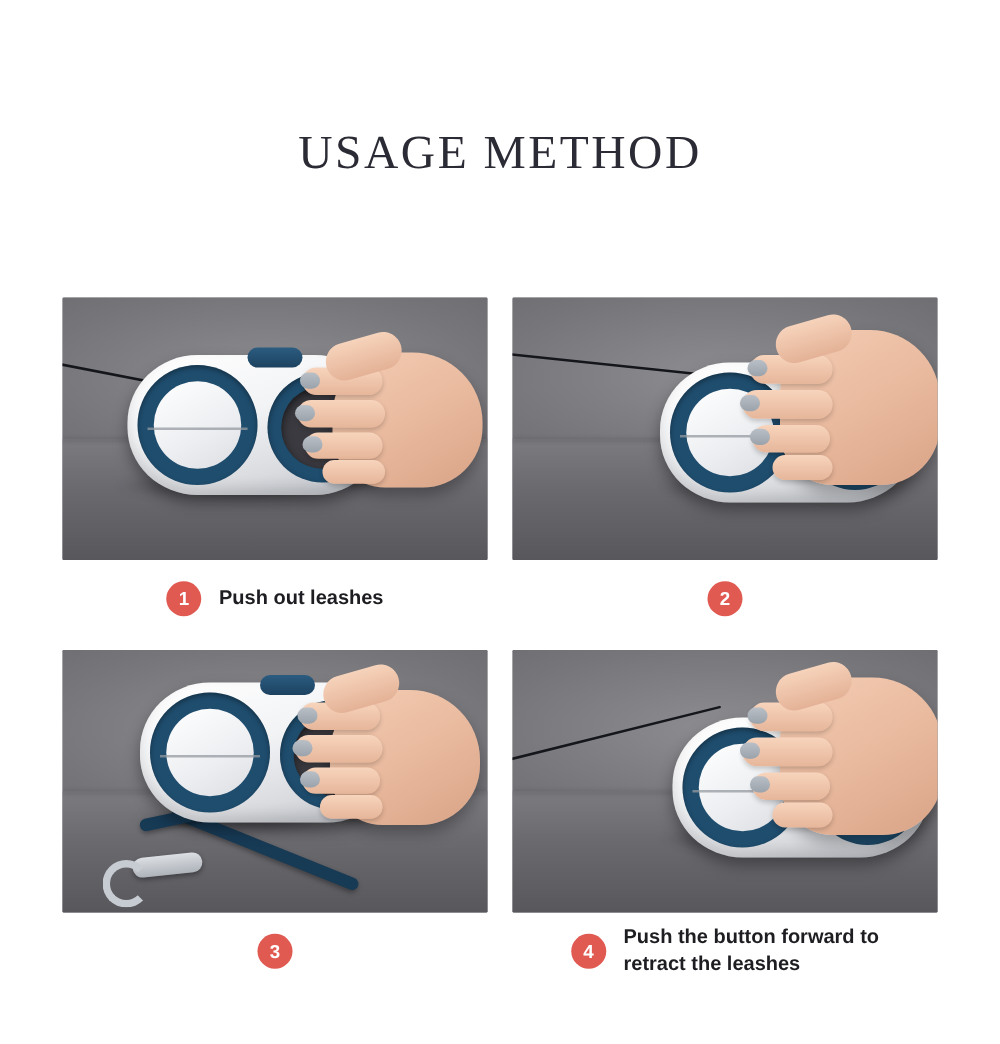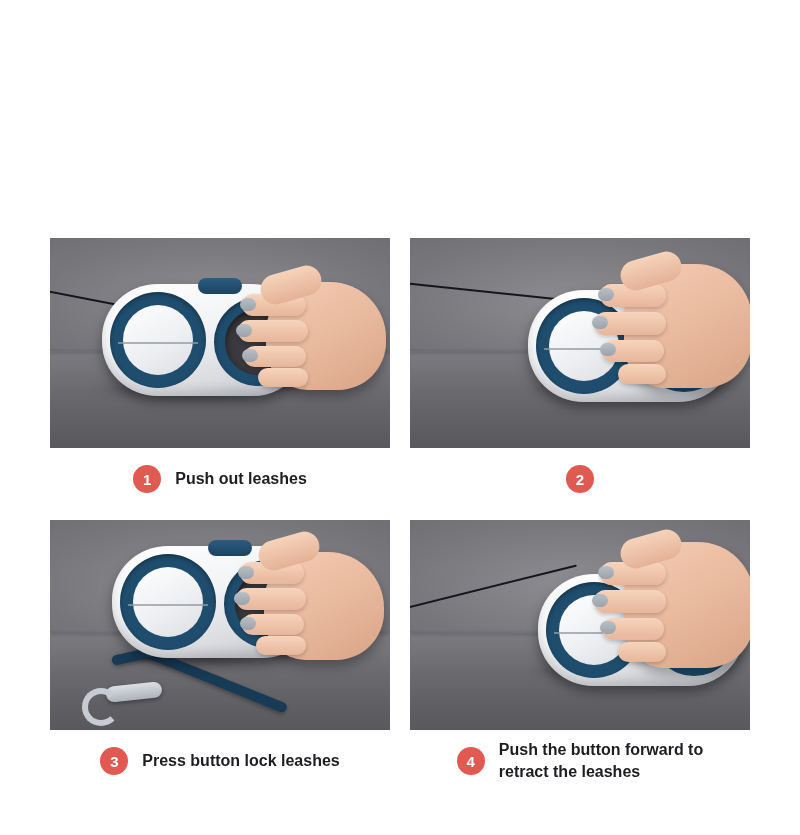--- a/index.html
+++ b/index.html
@@ -268,20 +268,21 @@
     border: 6px solid #c7ccd2;
     border-radius: 50%;
     border-right-color: transparent;
   }
 </style>
 </head>
 <body>
 
 <div class="page">
 
+  <div class="title">USAGE METHOD</div>
 
   <div class="grid">
 
     <div class="row">
 
       <div class="cell">
         <div class="photo">
           <div class="scene">
             <div class="floor"></div>
             <div class="floor-line"></div>
@@ -386,21 +387,20 @@
               <div class="nail" style="left:0px; top:58px;"></div>
               <div class="finger" style="left:8px; top:80px; width:62px; height:21px;"></div>
               <div class="nail" style="left:6px; top:83px;"></div>
               <div class="finger" style="left:22px; top:102px; width:50px; height:19px;"></div>
               <div class="thumb" style="left:24px; top:2px;"></div>
             </div>
           </div>
         </div>
         <div class="caption">
           <div class="badge">3</div>
-          <div class="caption-text">Press button lock leashes</div>
         </div>
       </div>
 
       <div class="cell">
         <div class="photo">
           <div class="scene">
             <div class="floor"></div>
             <div class="floor-line"></div>
             <div class="cord" style="left:-8px; top:88px; width:180px; transform: rotate(-14deg);"></div>
             <div class="shadow" style="left:34%; width:56%;"></div>

